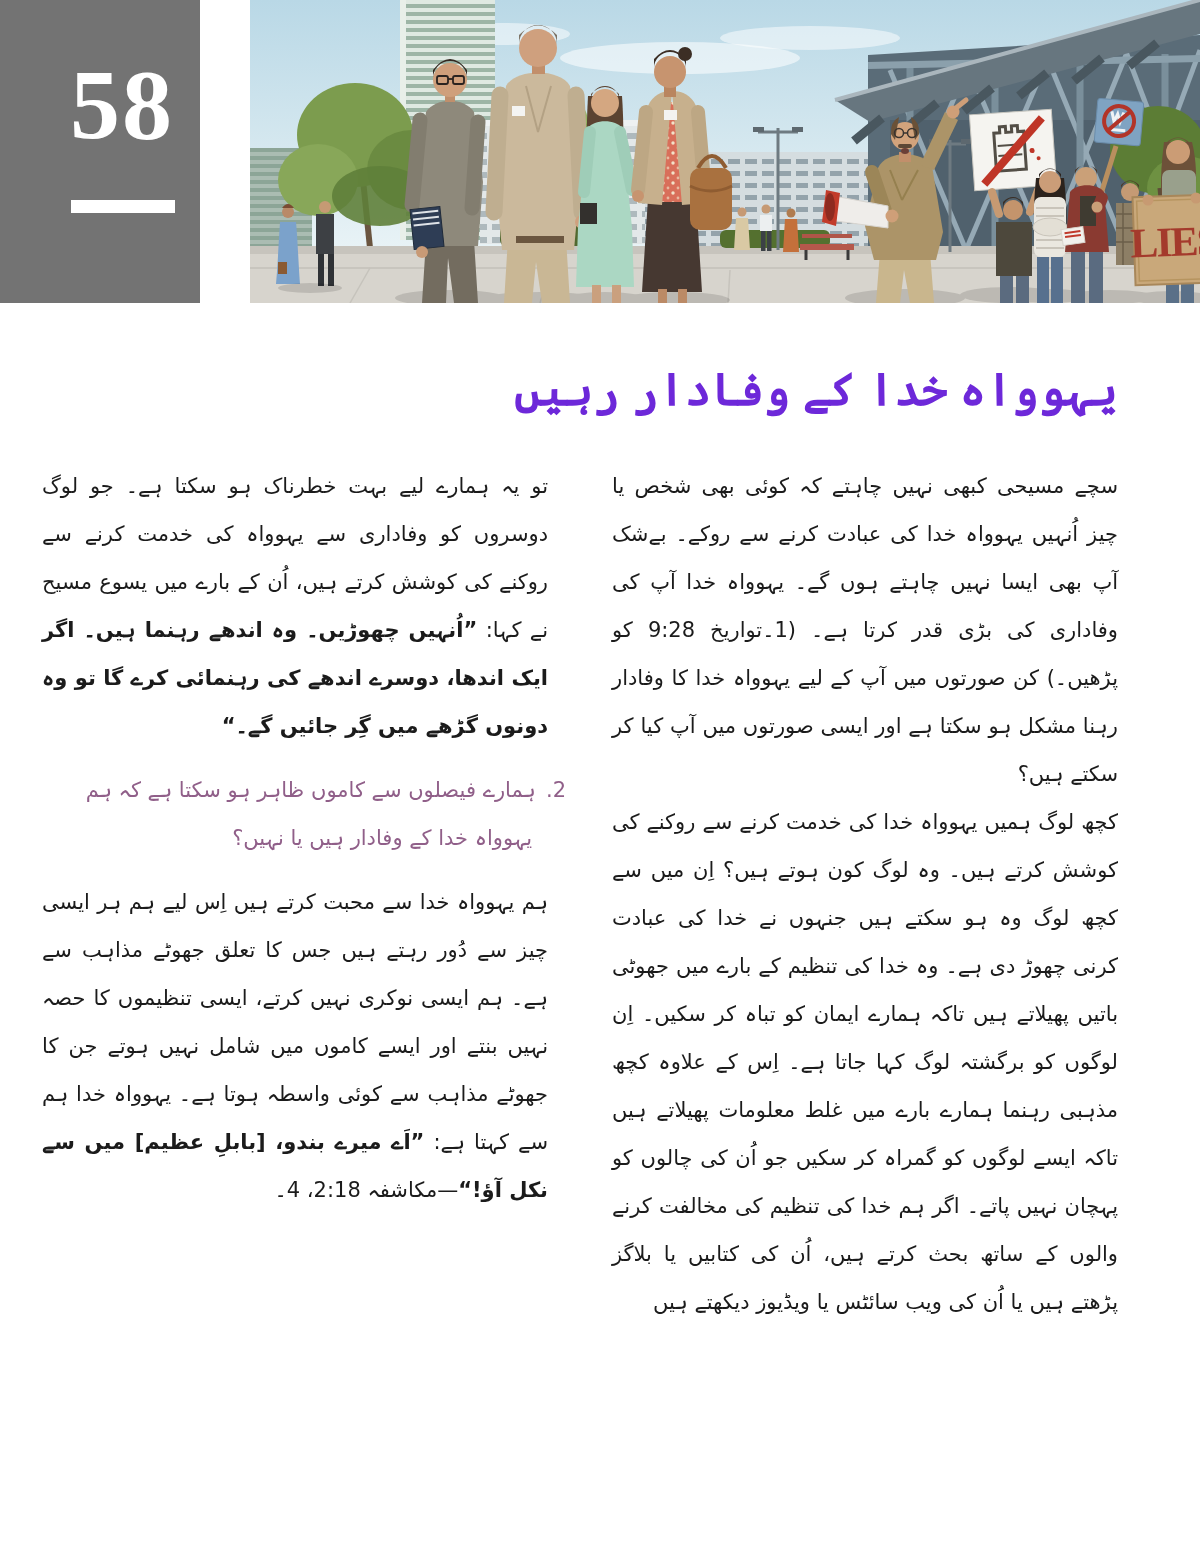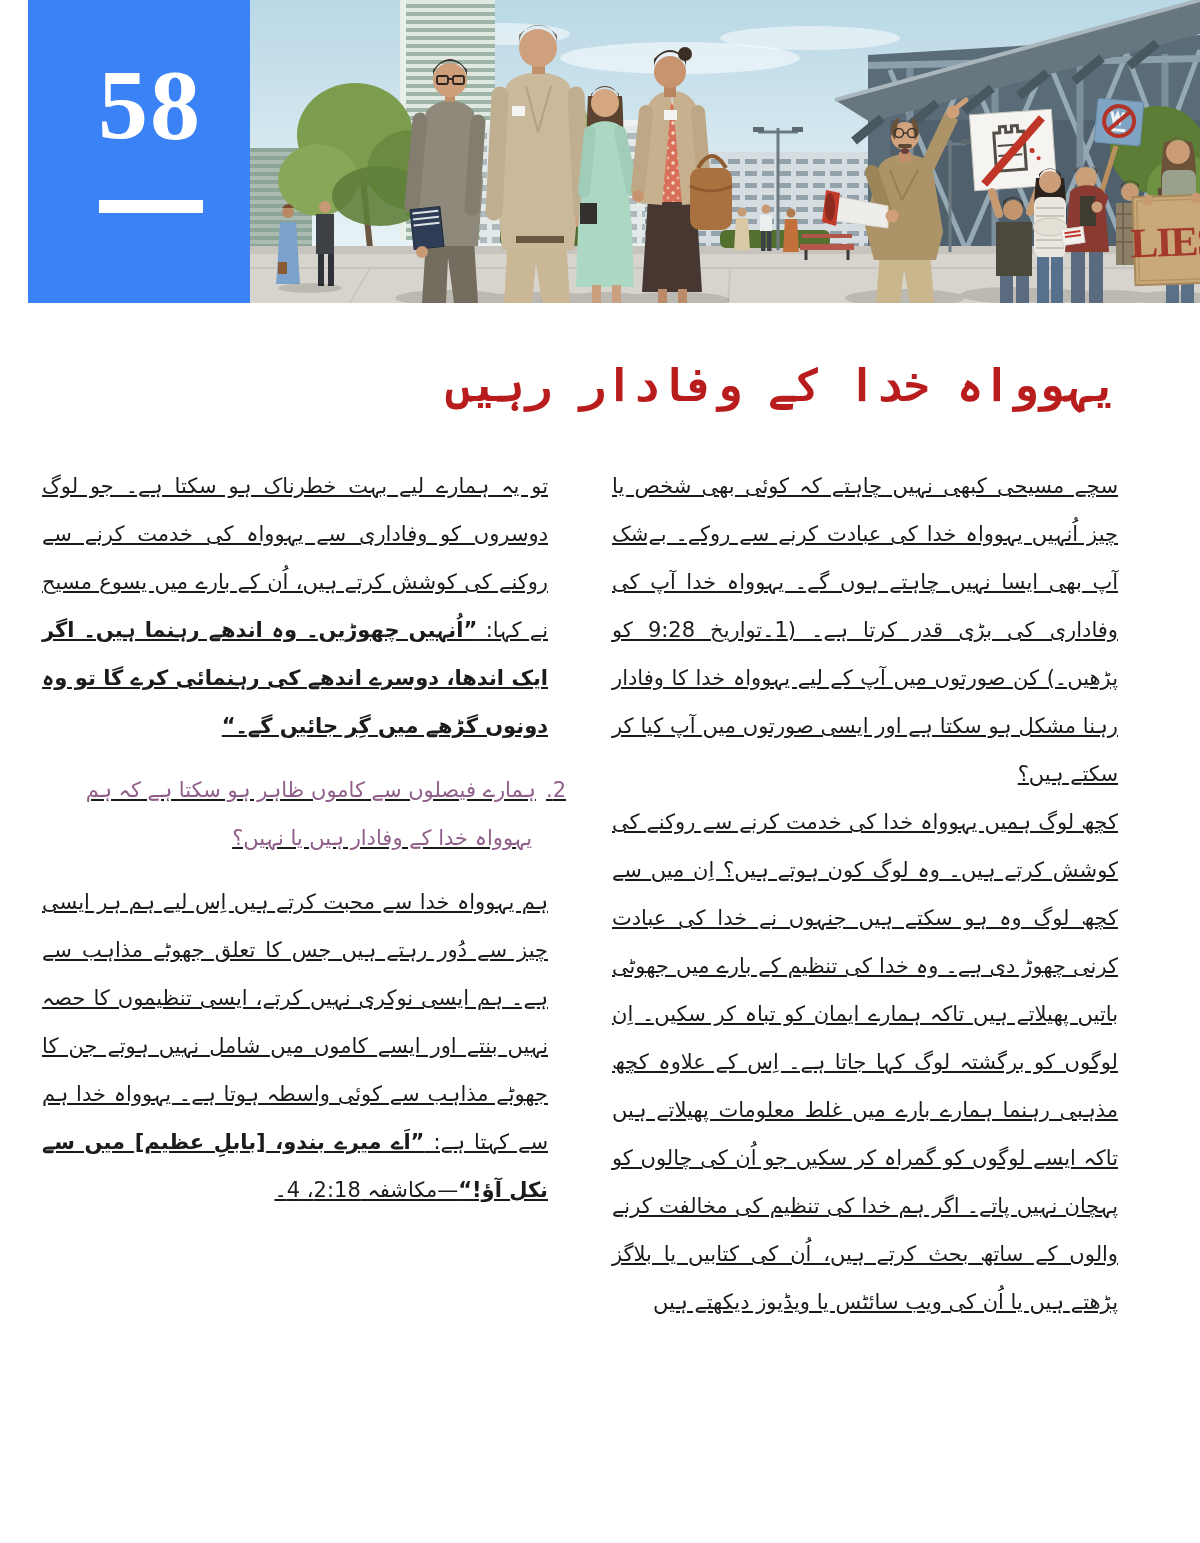--- a/index.html
+++ b/index.html
@@ -1,35 +1,35 @@
 <!DOCTYPE html>
 <html lang="ur"><head>
 <meta charset="utf-8">
 <style>
   html,body{margin:0;padding:0;background:#fff;}
   body{width:1200px;height:1543px;position:relative;overflow:hidden;
        font-family:"DejaVu Sans",sans-serif;color:#1b1b1b;}
 
   
-  .lesson-badge{position:absolute;left:0;top:0;width:238px;height:303px;background:#3b82f6;margin-left:28px;}
+  .lesson-badge{position:absolute;left:0;top:0;width:200px;height:303px;background:#737373;}
   .lesson-number{position:absolute;left:70px;top:55px;color:#fff;
                  font:700 100px/100px "Liberation Serif",serif;letter-spacing:2px;}
   .lesson-underline{position:absolute;left:71px;top:200px;width:104px;height:13px;background:#fff;}
   .lesson-photo{position:absolute;left:250px;top:0;width:950px;height:303px;overflow:hidden;}
   .lesson-photo svg{display:block;}
 
   
   .lesson-title{position:absolute;top:344px;left:420px;right:82px;margin:0;
                 direction:rtl;text-align:right;font-weight:700;font-size:45px;line-height:92px;
-                color:#b91c1c;font-family:Liberation Mono, monospace;}
+                color:#6d28d9;font-family:Liberation Sans, sans-serif;}
 
   
   .columns{position:absolute;top:462px;left:42px;width:1076px;direction:rtl;
            display:flex;gap:64px;align-items:flex-start;}
-  .column{flex:0 0 506px;width:506px;text-decoration:underline;}
+  .column{flex:0 0 506px;width:506px;}
   .para{margin:0;direction:rtl;font-size:21px;line-height:48px;
         text-align:justify;text-align-last:right;color:#1b1b1b;}
   .bold{font-weight:700;}
   .citation{margin:0;direction:rtl;font-size:21px;line-height:48px;
             text-align:right;padding-left:0;padding-right:56px;color:#1b1b1b;}
   .question{direction:rtl;color:#905f89;font-size:21px;line-height:48px;
             margin:16px -18px 16px 0;padding-right:34px;text-indent:-34px;text-align:right;}
   .q-num{padding-left:10px;}
 </style>
 </head>

